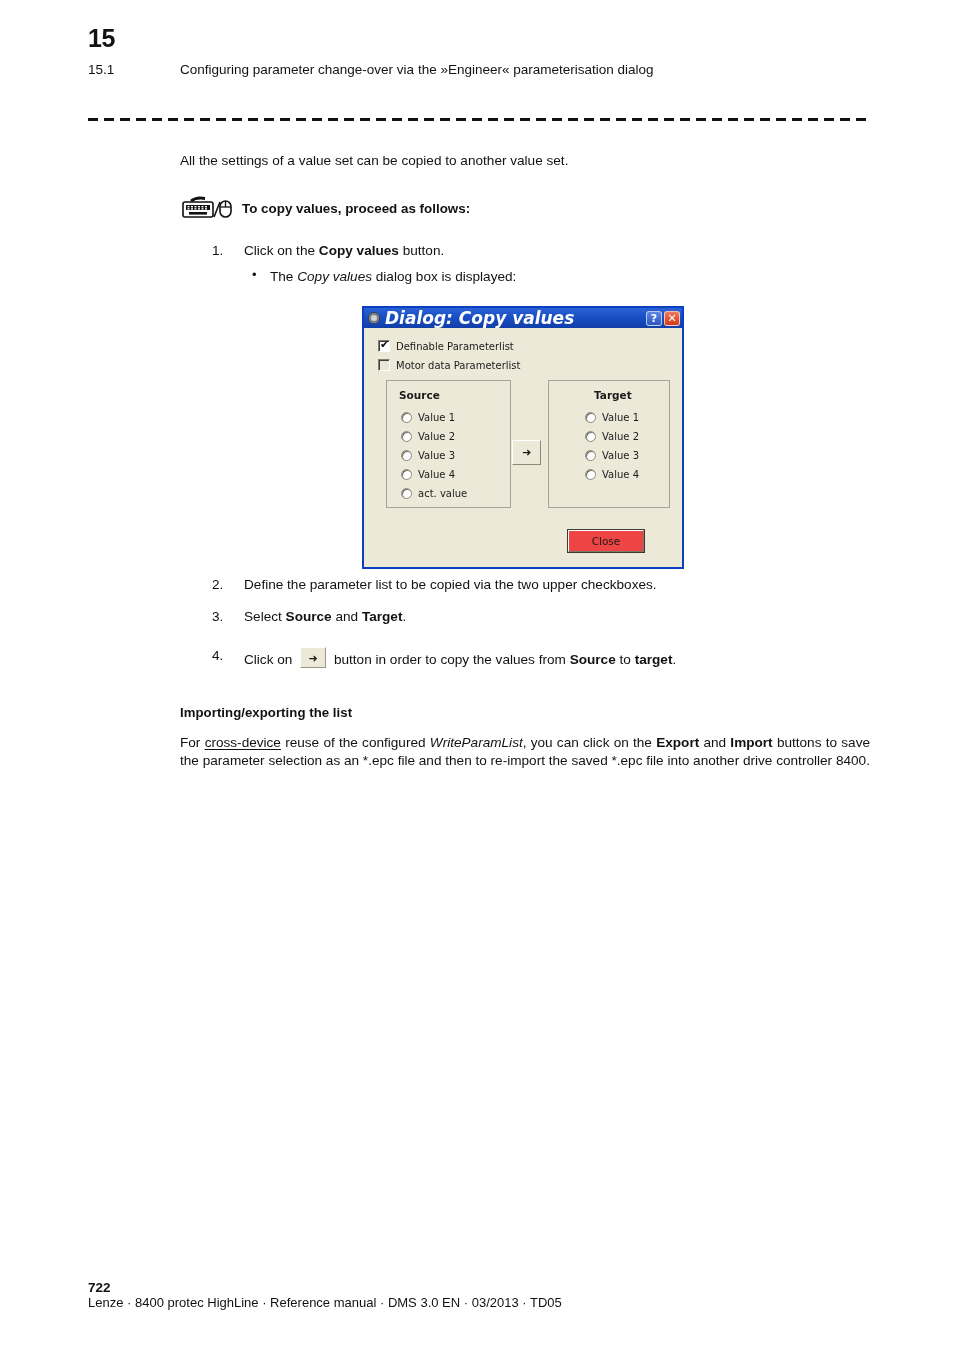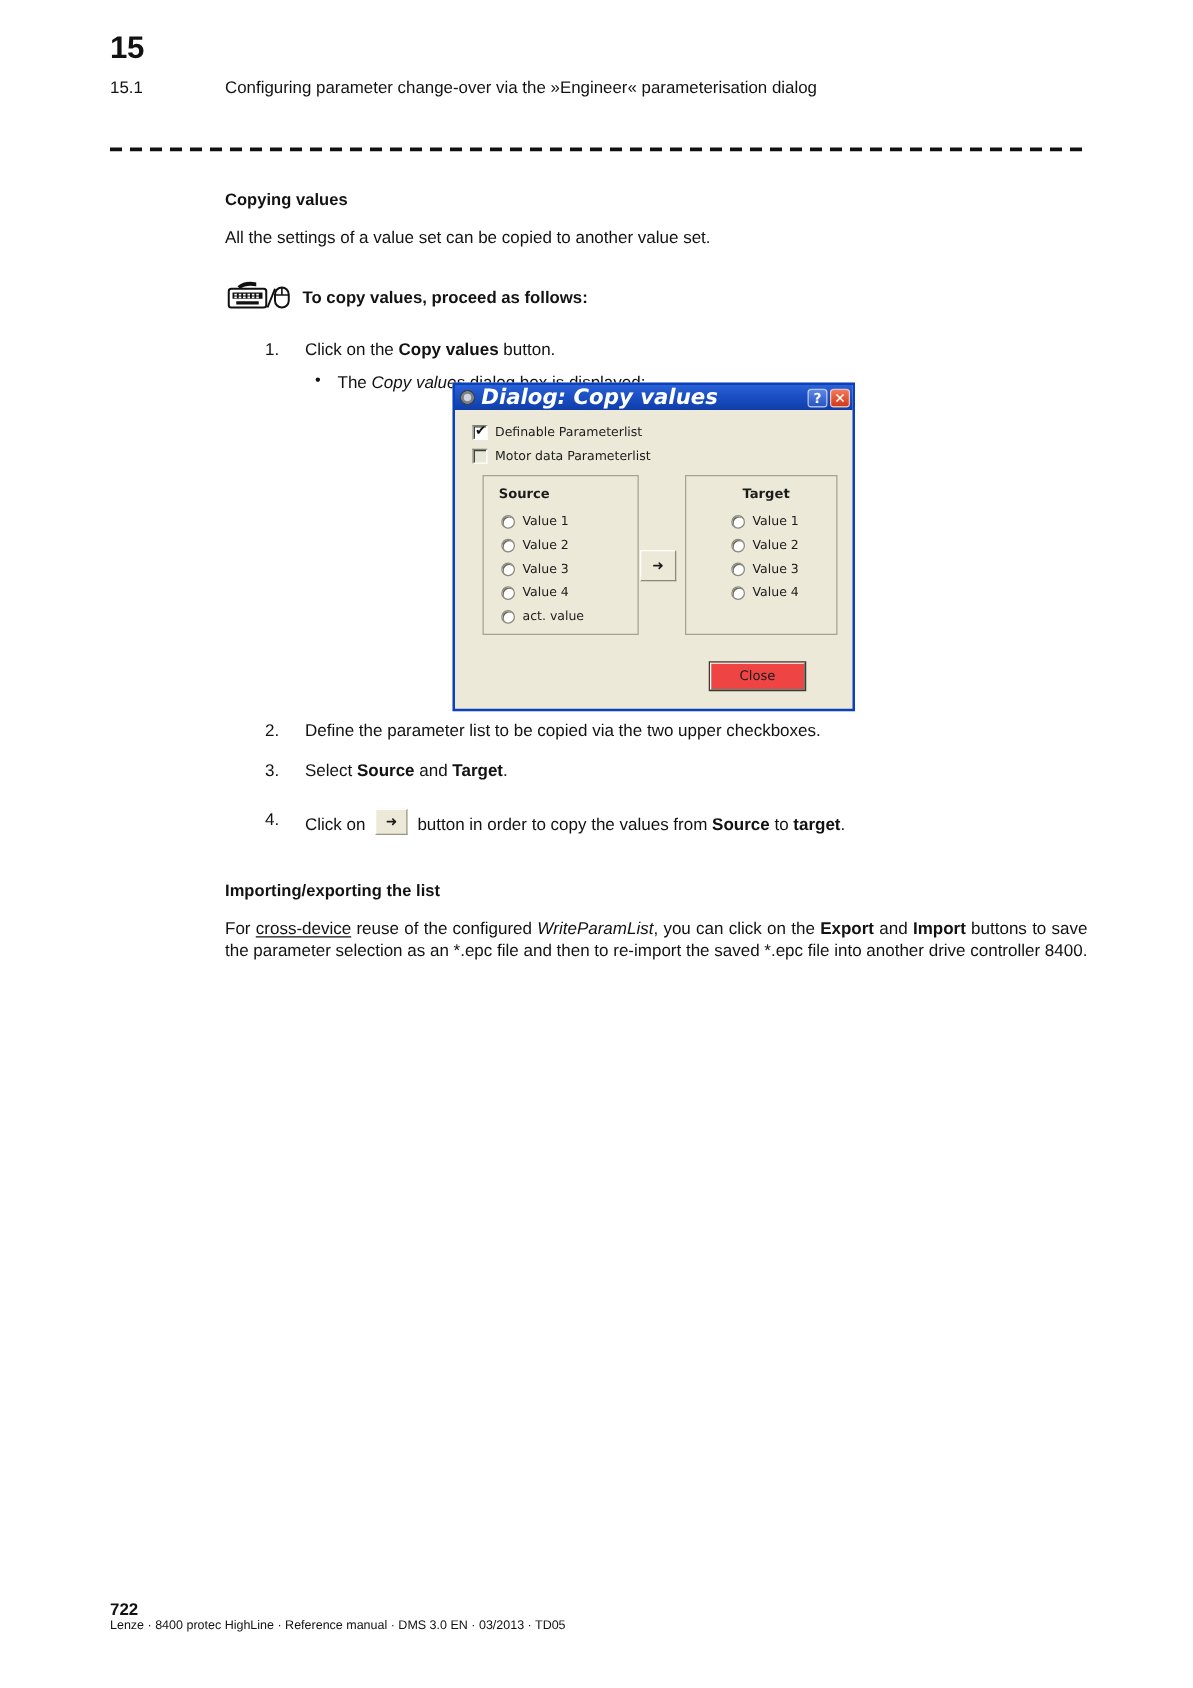--- a/index.html
+++ b/index.html
@@ -393,41 +393,40 @@
     align-items: baseline;
     justify-content: space-between;
     flex-direction: column;
   }
   .footer-pageno {
     font-size: 13.5px;
     font-weight: 700;
     color: #121212;
   }
   .footer-ref {
-    font-size: 10px;
+    font-size: 13px;
     color: #121212;
   }
 </style>
 </head>
 <body>
 
 <div class="page-header">
   <div class="hdr-row">
     <span class="hdr-chapnum">15</span>
   </div>
   <div class="hdr-row sub">
     <span class="hdr-secnum">15.1</span>
     <span class="hdr-sectitle">Configuring parameter change-over via the »Engineer« parameterisation dialog</span>
   </div>
 </div>
 <div class="hdr-rule"></div>
 
 <div class="body-col">
 
-  <div class="subhead">Copying values</div>
 
   <p class="para">All the settings of a value set can be copied to another value set.</p>
 
   <div class="icon-line">
     <span class="km-icon">
       <svg viewBox="0 0 56 30" width="56" height="30" aria-hidden="true">
         <path d="M10 6 Q16 1 25 3 L25 6 Q17 4.5 12 8 Z" fill="#111"></path>
         <rect x="3" y="8" width="30" height="15" rx="2" fill="#fff" stroke="#111" stroke-width="1.6"></rect>
         <rect x="6" y="11" width="24" height="5" fill="#111"></rect>
         <rect x="7.5" y="12" width="2" height="1.4" fill="#fff"></rect>

